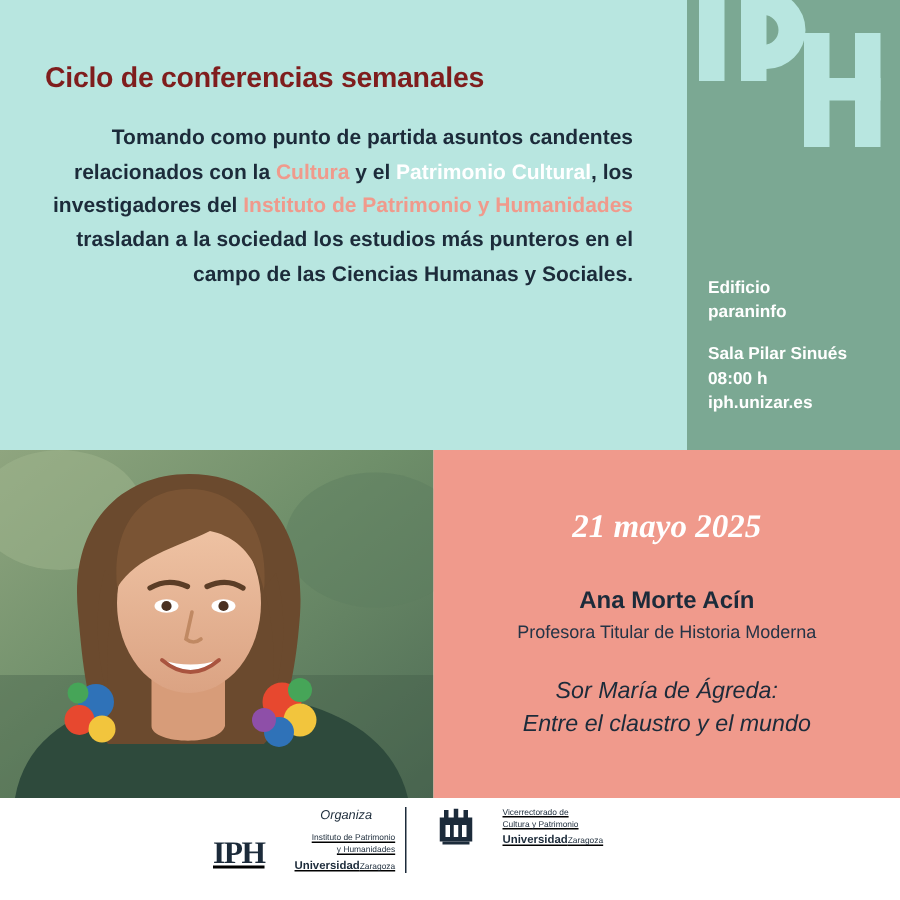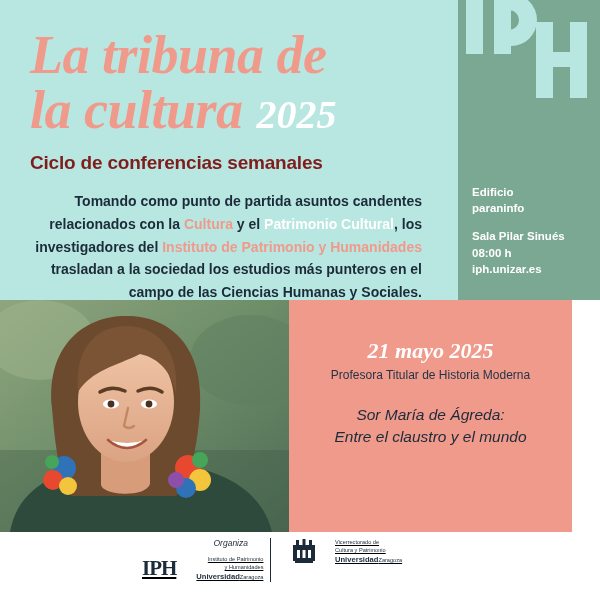--- a/index.html
+++ b/index.html
@@ -119,21 +119,21 @@
     width: 289px;
     height: 232px;
     overflow: hidden;
     background: #6f8f6a;
   }
   .photo svg { display: block; }
 
   .mid-right {
     position: absolute;
     left: 289px; top: 0;
-    width: 283px;
+    width: 311px;
     height: 232px;
     background: #f09a8c;
     box-sizing: border-box;
     padding: 38px 20px 0 20px;
     text-align: center;
   }
   .event-date {
     font-family: "Liberation Serif", serif;
     font-weight: bold;
     font-style: italic;
@@ -222,26 +222,20 @@
     width: 22px; height: 26px;
   }
 </style>
 </head>
 <body>
 
 <div class="poster">
 
   <div class="top">
     <div class="top-left">
-      <div class="title-main">
-        <span>La tribuna de</span>
-        <span class="title-line2">
-          <span>la cultura</span><span class="title-year">2025</span>
-        </span>
-      </div>
       <p class="subtitle">Ciclo de conferencias semanales</p>
       <p class="body-text"><span>Tomando como punto de partida asuntos candentes relacionados con la </span><span class="hl-coral">Cultura</span><span> y el </span><span class="hl-white">Patrimonio Cultural</span><span>, los investigadores del </span><span class="hl-coral">Instituto de Patrimonio y Humanidades</span><span> trasladan a la sociedad los estudios más punteros en el campo de las Ciencias Humanas y Sociales.</span></p>
     </div>
 
     <div class="top-right">
       <svg class="iph-watermark" viewBox="0 0 136 150">
         <g fill="#b8e6e0">
           <rect x="2" y="0" width="17" height="60"></rect>
           <rect x="30" y="0" width="17" height="60"></rect>
           <path d="M30,0 h17 a26,26 0 0 1 0,52 h-17 v-16 h15 a10,10 0 0 0 0,-20 h-15 z"></path>
@@ -321,20 +315,21 @@
             <circle cx="53" cy="180" r="10" fill="#e7482f"></circle>
             <circle cx="68" cy="186" r="9" fill="#f2c53d"></circle>
             <circle cx="52" cy="162" r="7" fill="#46a558"></circle>
           </g>
         </g>
       </svg>
     </div>
 
     <div class="mid-right">
       <p class="event-date">21 mayo 2025</p>
+      <p class="speaker-name">Ana Morte Acín</p>
       <p class="speaker-role">Profesora Titular de Historia Moderna</p>
       <p class="talk-title">
         <span>Sor María de Ágreda:</span><br>
         <span>Entre el claustro y el mundo</span>
       </p>
     </div>
   </div>
 
   <div class="bottom">
     <div class="bottom-inner">

